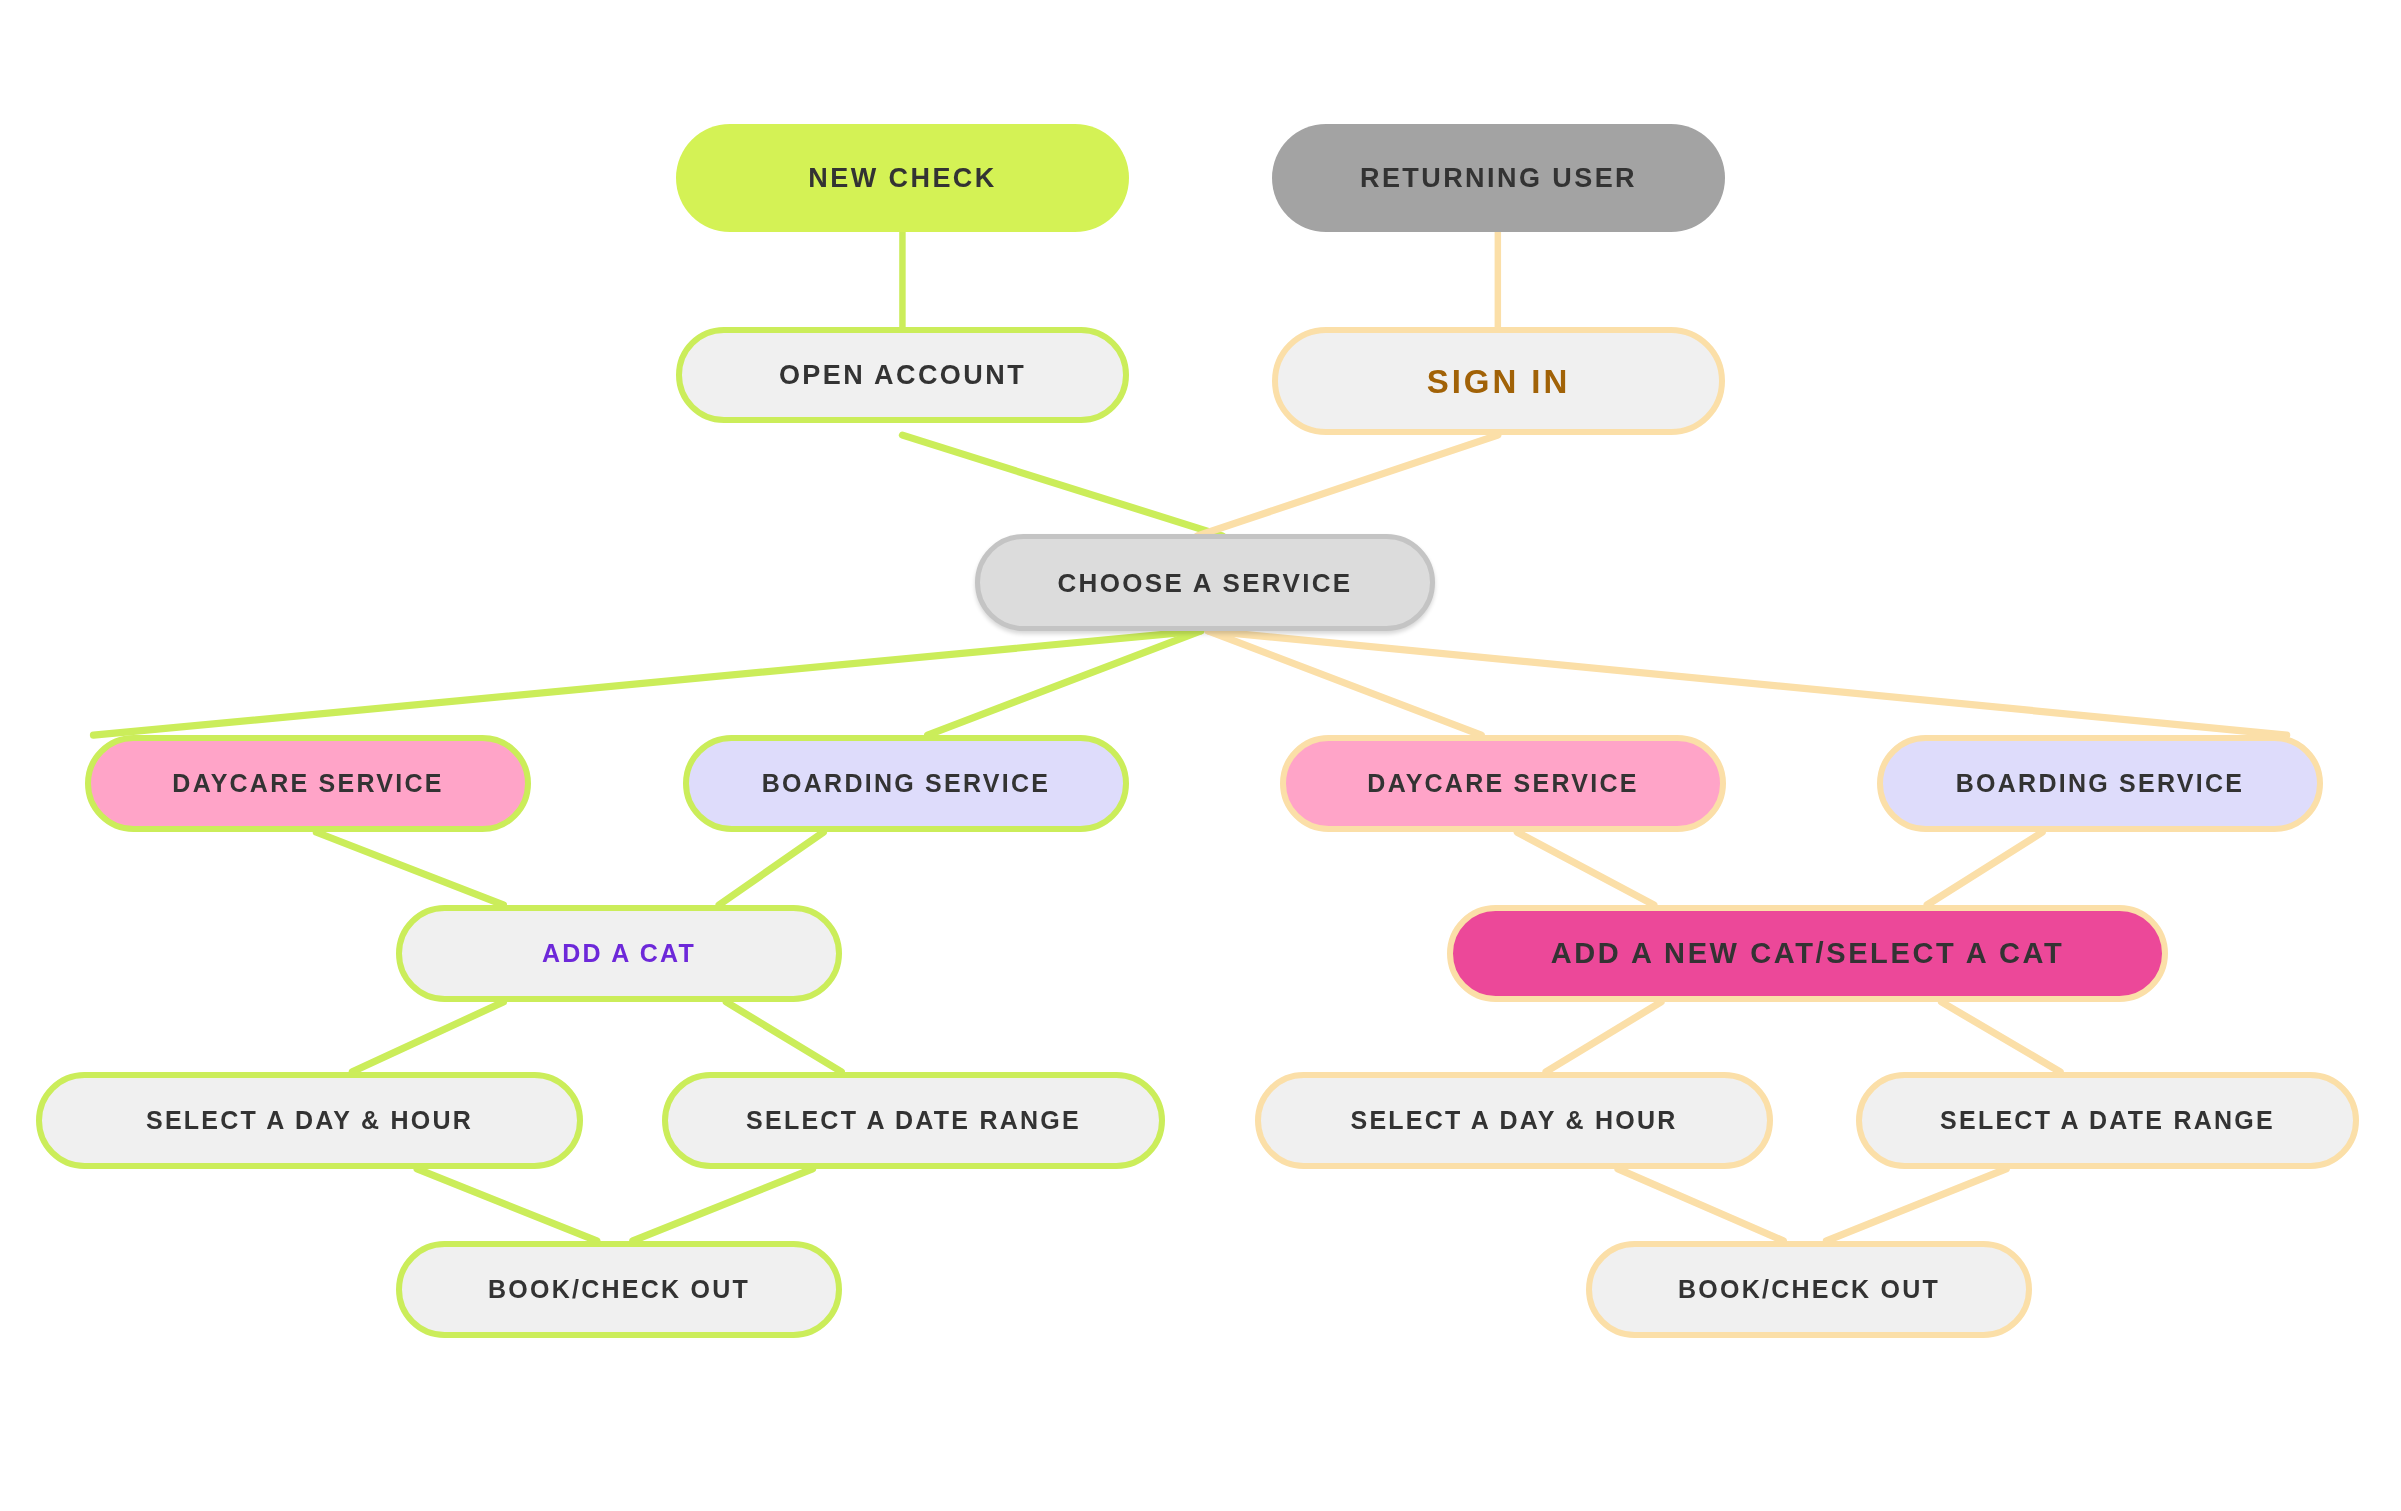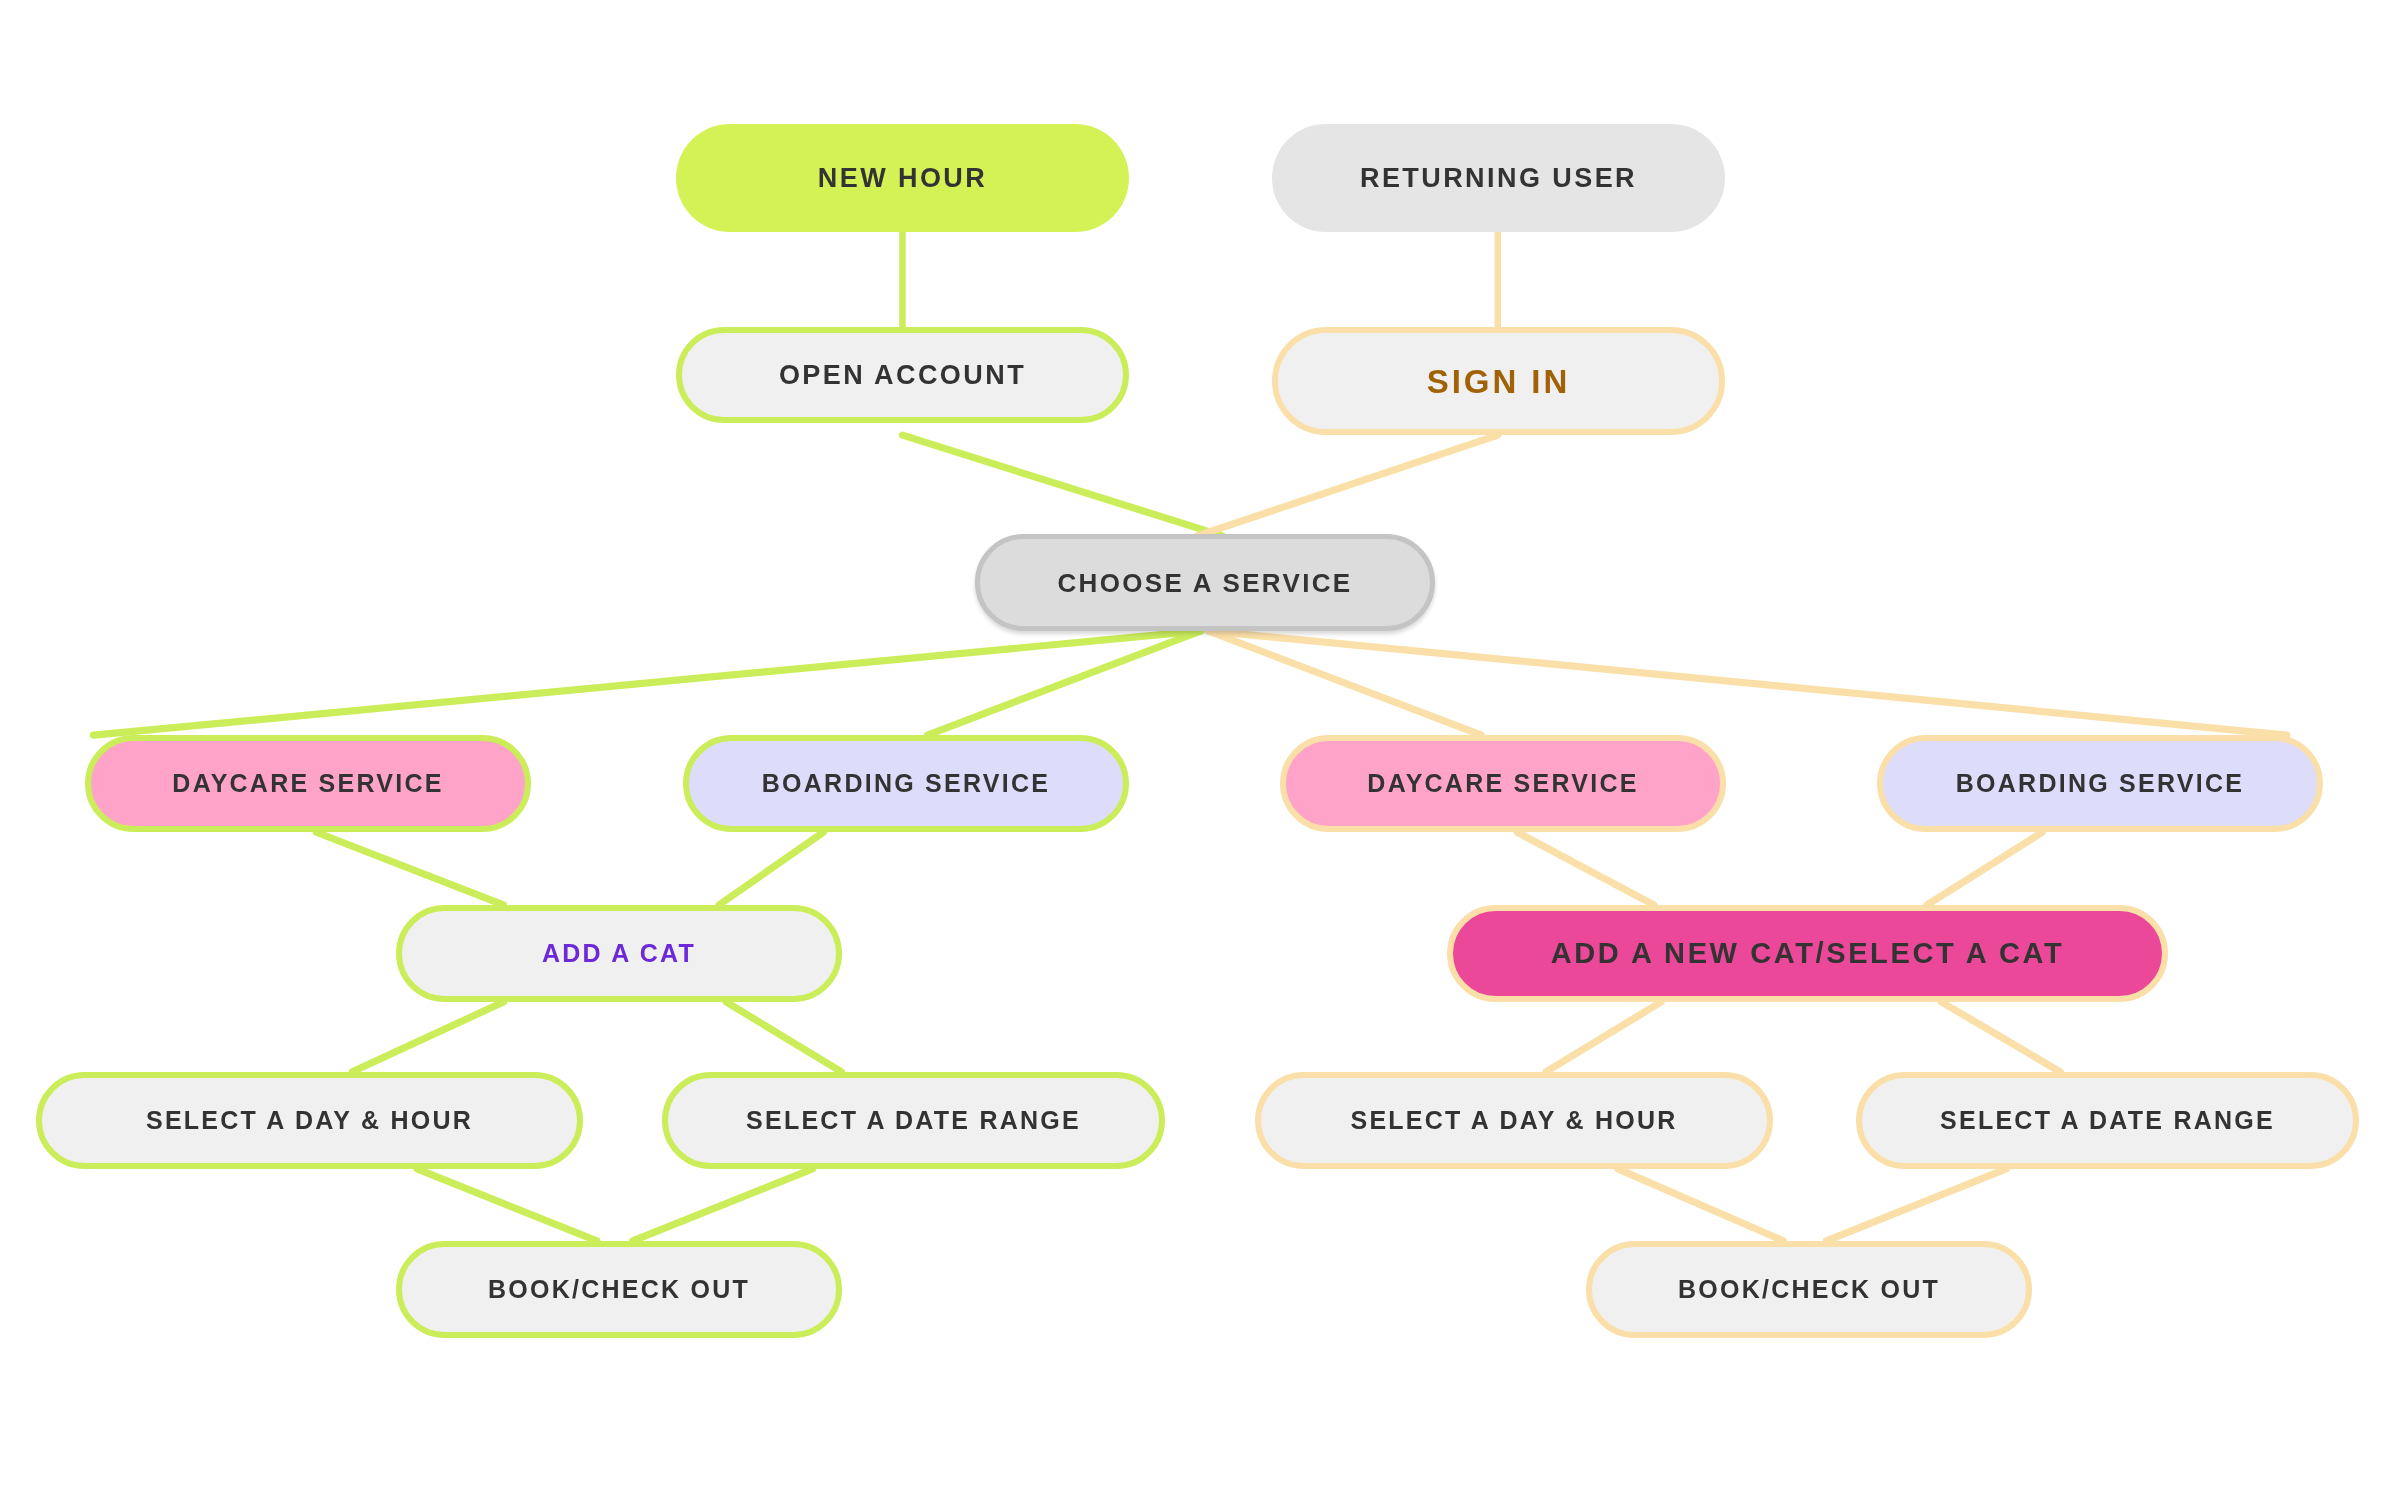--- a/index.html
+++ b/index.html
@@ -66,23 +66,23 @@
       <line x1="1130" y1="1625" x2="880" y2="1725" stroke="#cbed5a" stroke-width="10" stroke-linecap="round"></line>
       <line x1="2110" y1="1157" x2="2300" y2="1258" stroke="#fbdfa8" stroke-width="10" stroke-linecap="round"></line>
       <line x1="2840" y1="1157" x2="2680" y2="1258" stroke="#fbdfa8" stroke-width="10" stroke-linecap="round"></line>
       <line x1="2310" y1="1393" x2="2150" y2="1490" stroke="#fbdfa8" stroke-width="10" stroke-linecap="round"></line>
       <line x1="2700" y1="1393" x2="2865" y2="1490" stroke="#fbdfa8" stroke-width="10" stroke-linecap="round"></line>
       <line x1="2250" y1="1625" x2="2480" y2="1725" stroke="#fbdfa8" stroke-width="10" stroke-linecap="round"></line>
       <line x1="2790" y1="1625" x2="2540" y2="1725" stroke="#fbdfa8" stroke-width="10" stroke-linecap="round"></line>
     </svg>
   <div id="node-layer">
       <div class="node" style="left: 676px; top: 124px; width: 453px; height: 108px; background: rgb(212, 242, 85); font-size: 27px; color: rgb(51, 51, 51);">
-        <span class="node-label">NEW HOUR</span>
+        <span class="node-label">NEW CHECK</span>
       </div>
-      <div class="node" style="left: 1272px; top: 124px; width: 453px; height: 108px; background: #e5e5e5; font-size: 27px; color: rgb(51, 51, 51);">
+      <div class="node" style="left: 1272px; top: 124px; width: 453px; height: 108px; background: #a3a3a3; font-size: 27px; color: rgb(51, 51, 51);">
         <span class="node-label">RETURNING USER</span>
       </div>
       <div class="node" style="left: 676px; top: 327px; width: 453px; height: 96px; background: rgb(240, 240, 240); font-size: 27px; color: rgb(51, 51, 51); border: 6.5px solid rgb(203, 237, 90);">
         <span class="node-label">OPEN ACCOUNT</span>
       </div>
       <div class="node" style="left: 1272px; top: 327px; width: 453px; height: 108px; background: rgb(240, 240, 240); font-size: 33px; color: #a16207; border: 6.5px solid rgb(251, 223, 168);">
         <span class="node-label">SIGN IN</span>
       </div>
       <div class="node" style="left: 975px; top: 534px; width: 460px; height: 97px; background: rgb(220, 220, 220); font-size: 26px; color: rgb(51, 51, 51); border: 5.8px solid rgb(196, 196, 196); box-shadow: rgba(0, 0, 0, 0.16) 0px 2.9px 4.3px;">
         <span class="node-label">CHOOSE A SERVICE</span>

